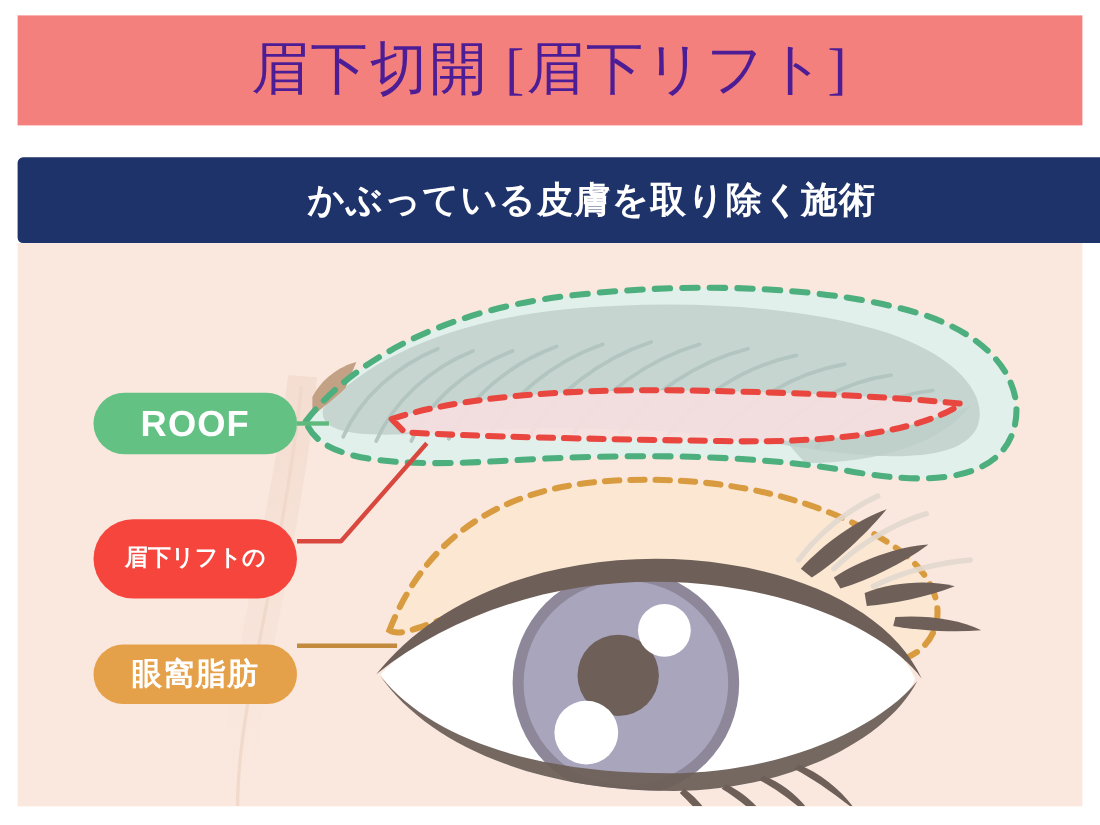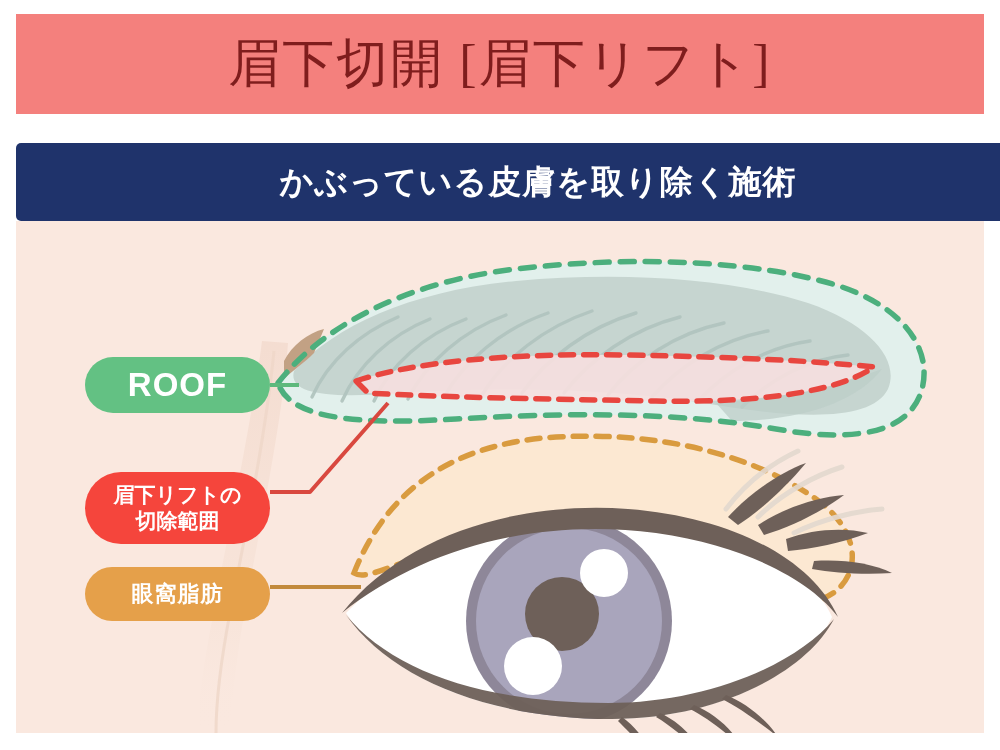--- a/index.html
+++ b/index.html
@@ -12,21 +12,21 @@
   #root{position:relative;width:1000px;height:750px;background:#ffffff;}
 
   
   .title-banner{
     position:absolute;left:16px;top:14px;width:968px;height:100px;
     background:#F4807D;
     display:flex;align-items:center;justify-content:center;
   }
   .title-text{
     font-family:"Liberation Serif","DejaVu Serif",serif;
-    color:#7f1d1d;font-size:52px;line-height:1;
+    color:#4c1d95;font-size:52px;line-height:1;
     letter-spacing:2px;font-weight:400;white-space:nowrap;
   }
 
   
   .subtitle-bar{
     position:absolute;left:16px;top:143px;width:968px;height:78px;
     background:#1F336B;border-radius:5px;
     display:flex;align-items:center;justify-content:center;padding-left:38px;
   }
   .subtitle-text{
@@ -49,22 +49,22 @@
   }
   .pill-roof{
     left:85px;top:357px;width:185px;height:56px;
     background:#63C183;font-size:33px;letter-spacing:1px;
   }
   .pill-excision{
     left:85px;top:455px;width:185px;height:72px;
     background:#F5453C;font-size:21px;line-height:1.22;margin-top:17px;
   }
   .pill-fat{
-    left:85px;top:567px;width:185px;height:54px;
-    background:#E5A04A;font-size:22px;letter-spacing:1px;align-items:center;
+    left:85px;top:586px;width:185px;height:54px;
+    background:#E5A04A;font-size:28px;letter-spacing:1px;align-items:center;
   }
   .pill-excision .l1,.pill-excision .l2{display:block;}
 </style>
 </head>
 <body>
 
 <div id="root">
 
   <div class="title-banner">
     <div class="title-text">眉下切開 [眉下リフト]</div>
@@ -204,21 +204,20 @@
 
   </div>
 
   <div class="label-pill pill-roof">
     <span>ROOF</span>
   </div>
 
   <div class="label-pill pill-excision">
     <span>
       <span class="l1">眉下リフトの</span>
-      <span class="l2">切除範囲</span>
     </span>
   </div>
 
   <div class="label-pill pill-fat">
     <span>眼窩脂肪</span>
   </div>
 
 </div>
 
 </body></html>

